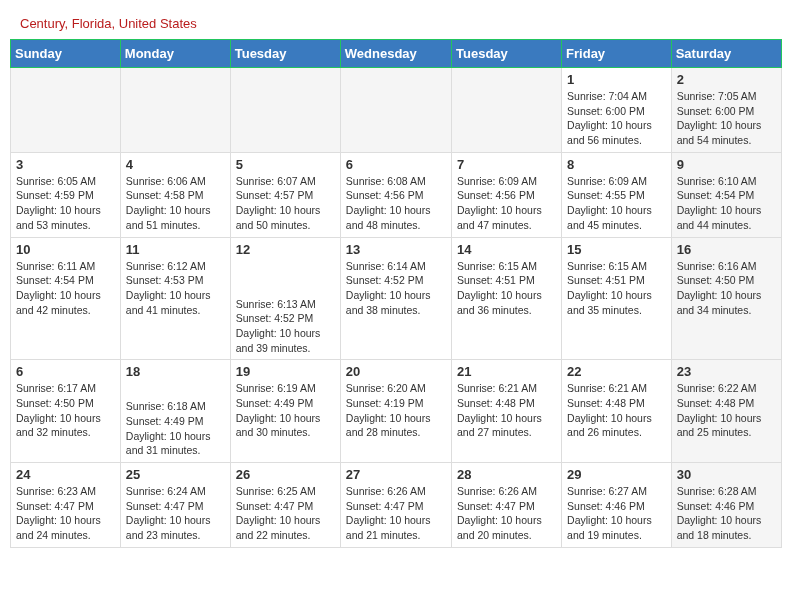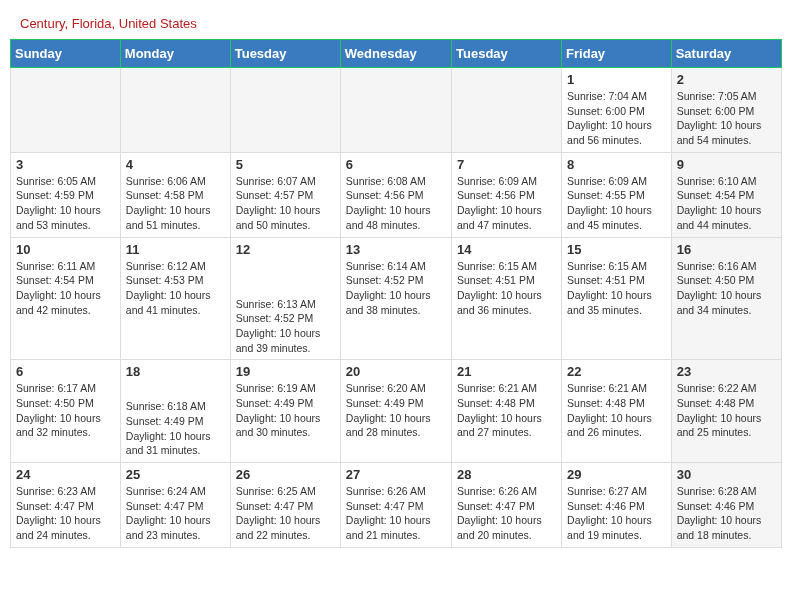--- a/index.html
+++ b/index.html
@@ -208,21 +208,21 @@
             <td>
               <span class="day-num">19</span>
               <div class="day-info" style="white-space: pre-line;">Sunrise: 6:19 AM
 Sunset: 4:49 PM
 Daylight: 10 hours
 and 30 minutes.</div>
             </td>
             <td>
               <span class="day-num">20</span>
               <div class="day-info" style="white-space: pre-line;">Sunrise: 6:20 AM
-Sunset: 4:49 PM
+Sunset: 4:19 PM
 Daylight: 10 hours
 and 28 minutes.</div>
             </td>
             <td>
               <span class="day-num">21</span>
               <div class="day-info" style="white-space: pre-line;">Sunrise: 6:21 AM
 Sunset: 4:48 PM
 Daylight: 10 hours
 and 27 minutes.</div>
             </td>

